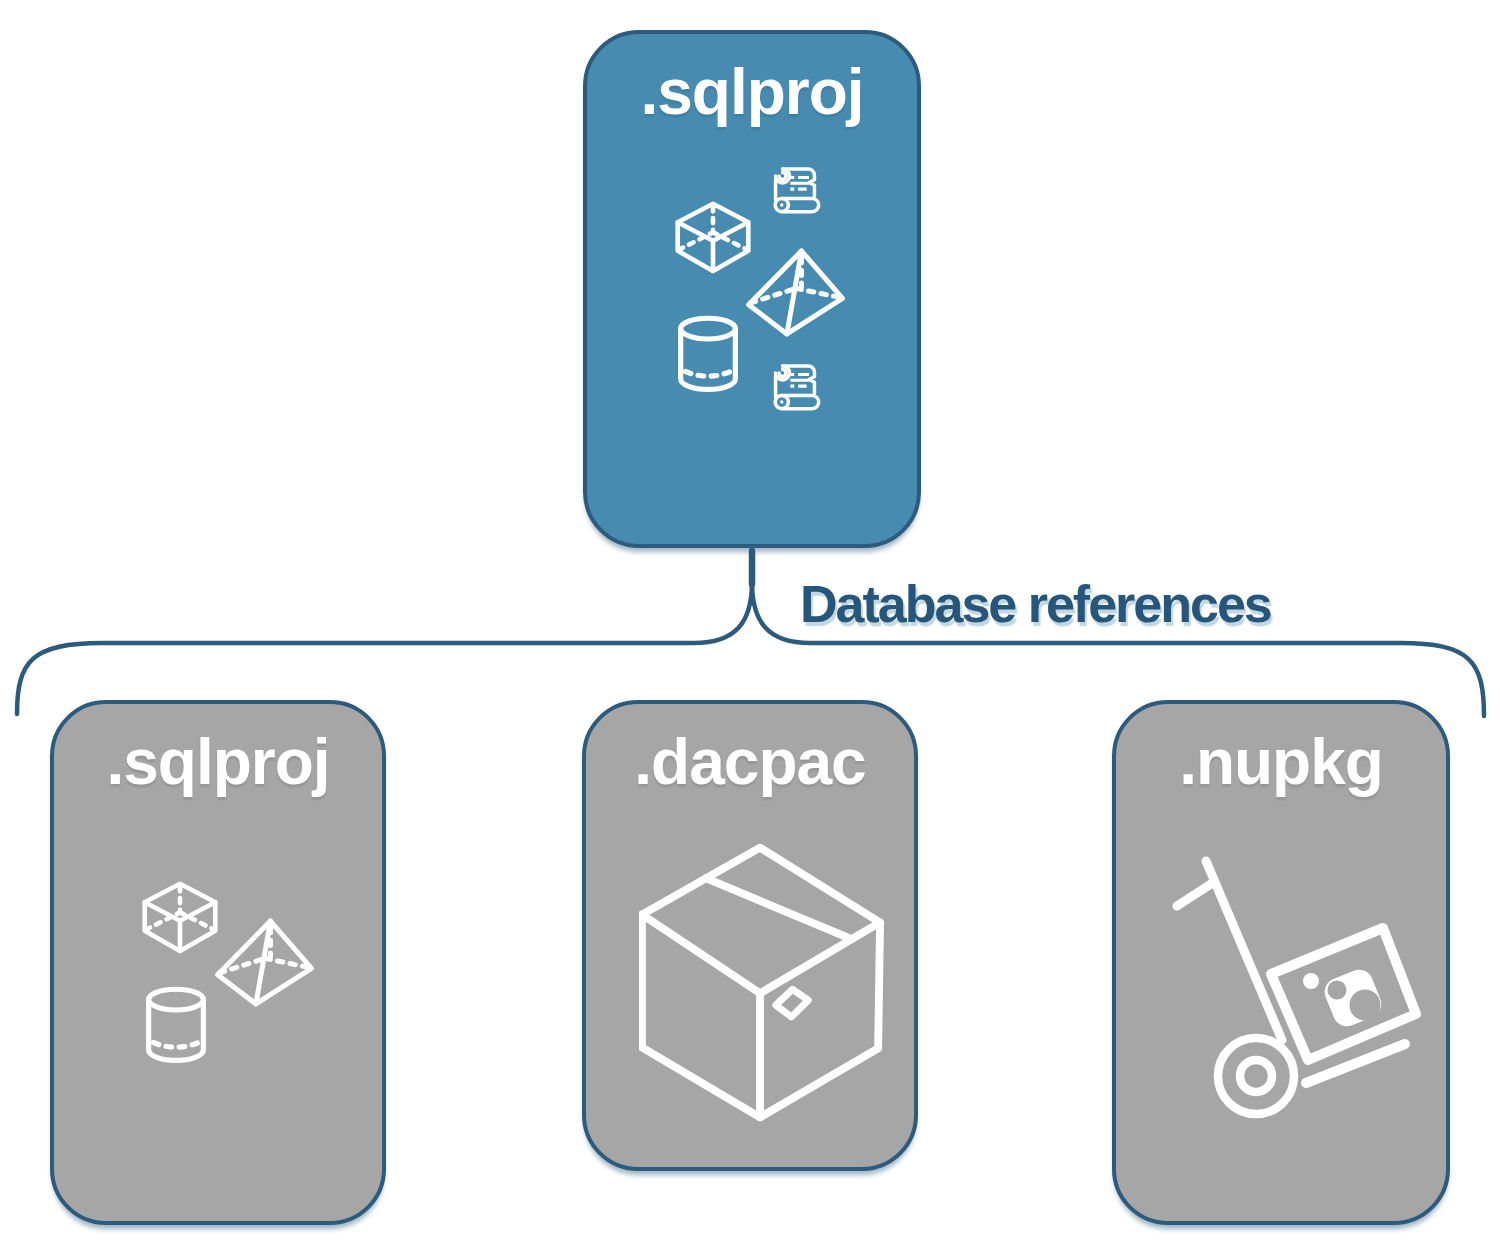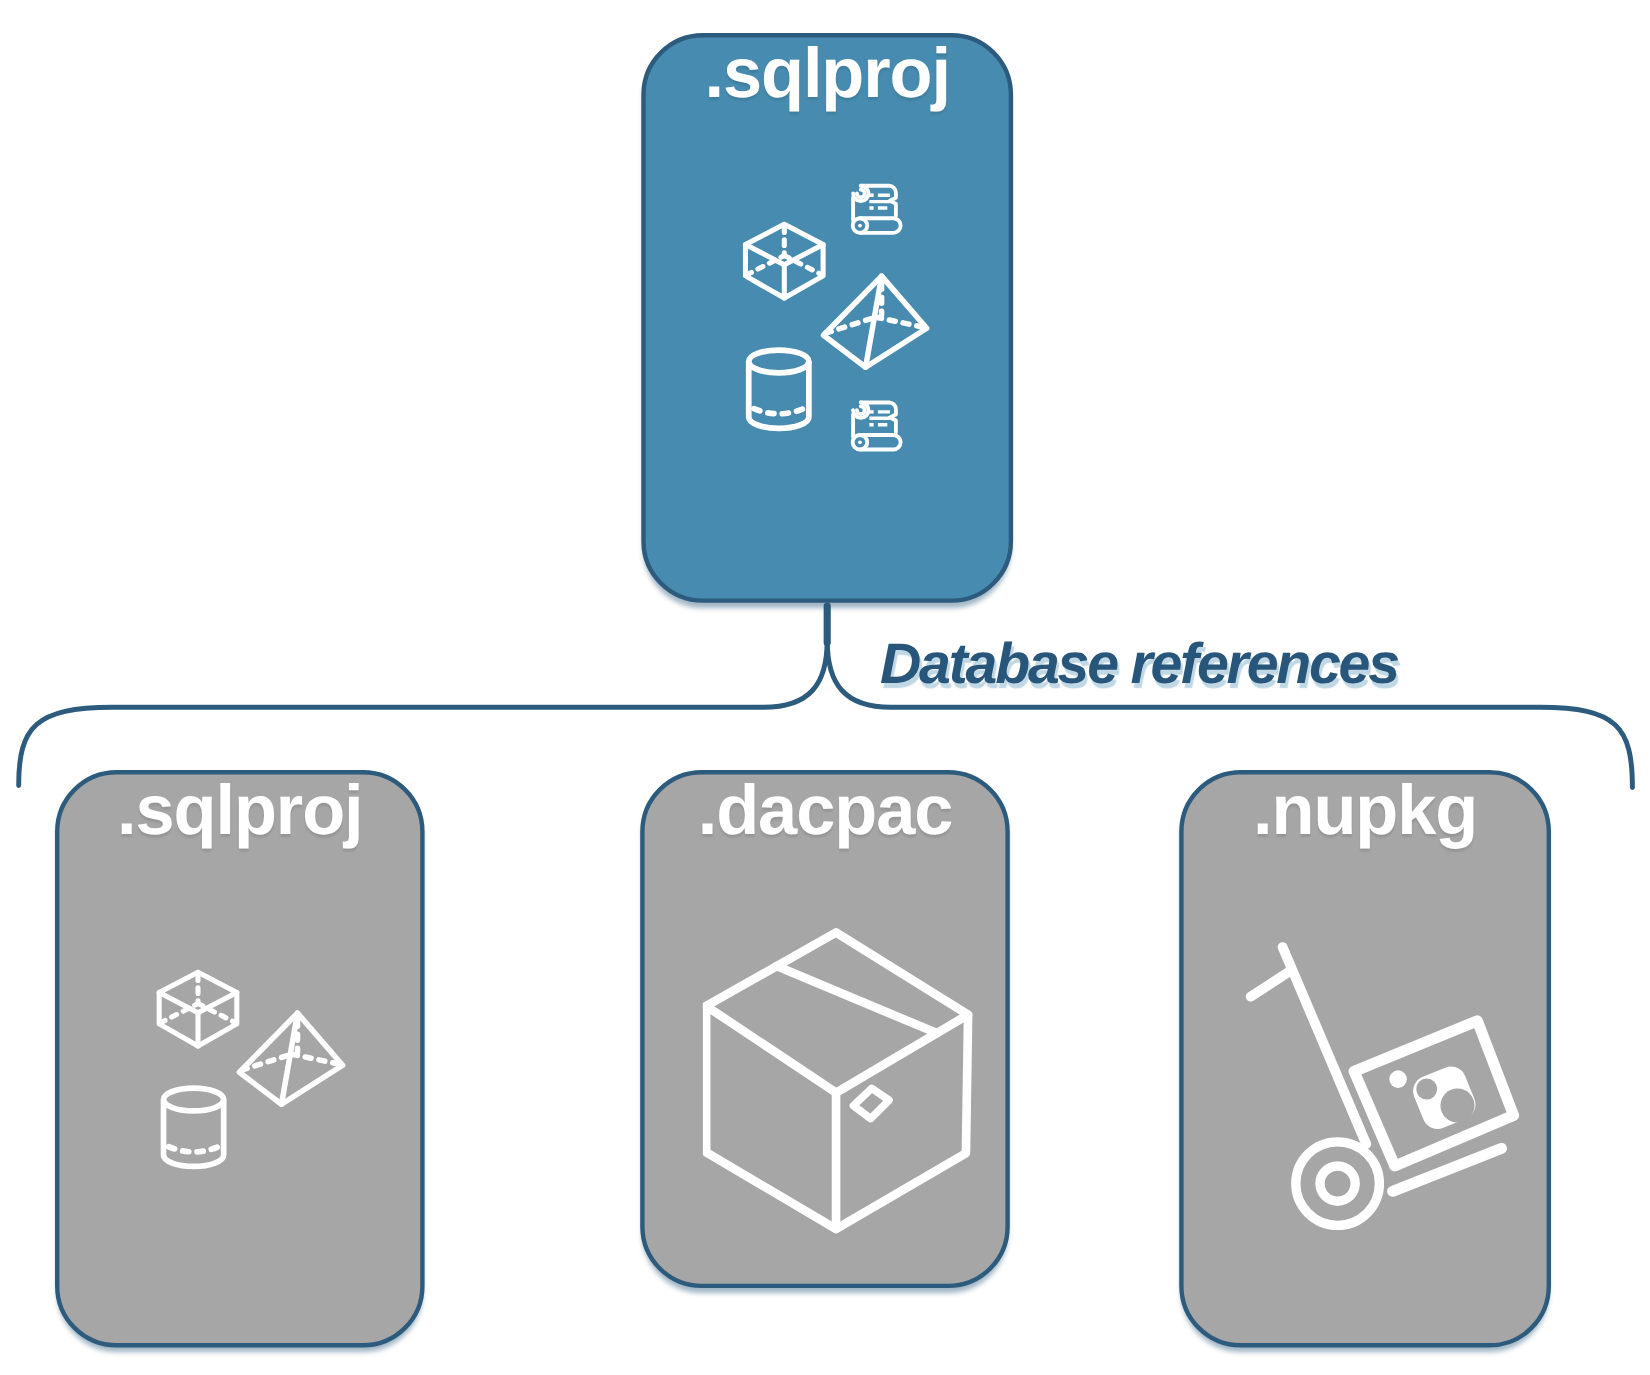--- a/index.html
+++ b/index.html
@@ -10,32 +10,31 @@
     overflow:hidden;
   }
   .connector{position:absolute;left:0;top:0;width:1500px;height:1250px;pointer-events:none;}
   .connector path{fill:none;stroke:var(--outline,#2D5B7D);stroke-width:4.5;stroke-linecap:round;}
   .connector .stem{stroke-width:6.5;}
   .edge-label{
     position:absolute;left:800px;top:574px;
     font-size:52px;font-weight:700;letter-spacing:-2px;white-space:nowrap;
     color:var(--edge-label,#28567B);
     text-shadow:2px 4px 1px rgba(116,166,195,.45);
-    font-style:italic;
   }
   .card{
     position:absolute;box-sizing:border-box;
     border:4px solid var(--outline,#2D5B7D);
     border-radius:56px;
     box-shadow:0 6px 5px -2px rgba(44,90,124,.45);
   }
   .card.root{background:var(--root-fill,#478CB0);}
   .card.child{background:var(--child-fill,#A6A6A6);}
   .card-title{
-    text-align:center;
+    text-align:center;padding-top:26px;
     font-size:64px;font-weight:700;letter-spacing:-1px;line-height:1;
     color:var(--node-label,#FFFFFF);
     text-shadow:0 3px 2px rgba(0,0,0,.10);
   }
   .icon{position:absolute;color:var(--icon,#FFFFFF);overflow:visible;}
   .hole{fill:var(--child-fill,#A6A6A6);}
 </style>
 </head>
 <body>
 
@@ -148,20 +147,20 @@
       </svg>
   </div>
 
   <div class="card child" style="left:582px;top:700px;width:336px;height:471px">
     <div class="card-title">.dacpac</div>
     <svg class="icon" style="left:53px;top:137px;width:246px;height:282px" viewBox="0 0 250 285">
         <use href="#icon-package"></use>
       </svg>
   </div>
 
-  <div class="card child" style="left:1072px;top:700px;width:338px;height:525px">
+  <div class="card child" style="left:1112px;top:700px;width:338px;height:525px">
     <div class="card-title">.nupkg</div>
     <svg class="icon" style="left:52px;top:150px;width:262px;height:300px" viewBox="0 0 262 300">
         <use href="#icon-handtruck"></use>
       </svg>
   </div>
 
 </div>
 
 </body></html>

